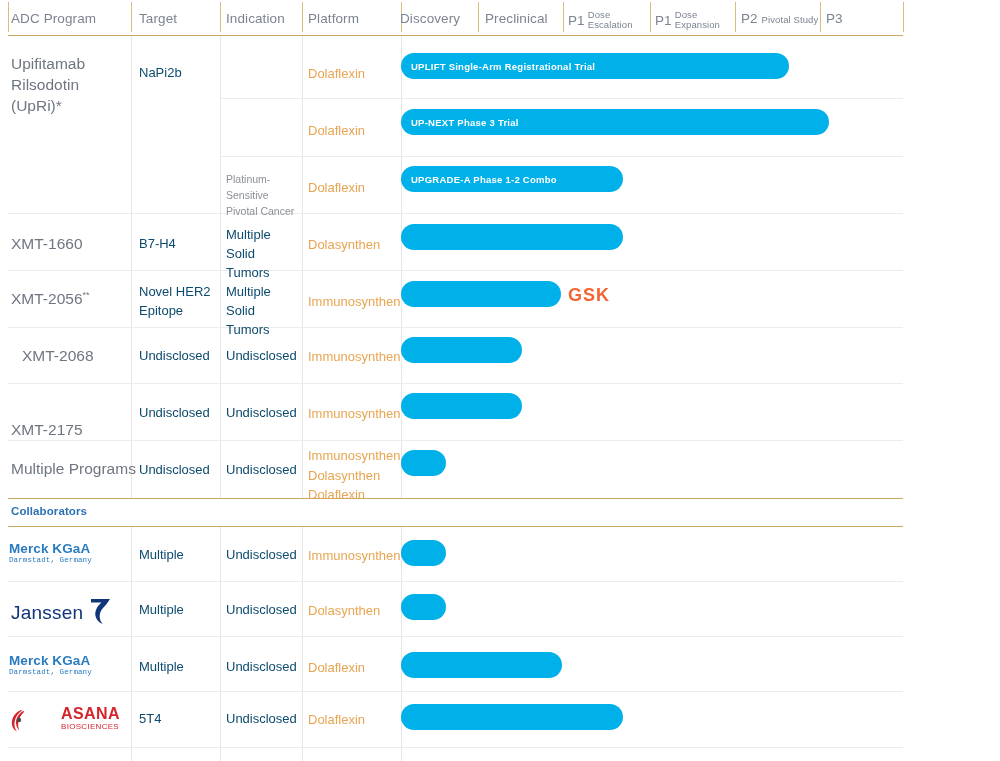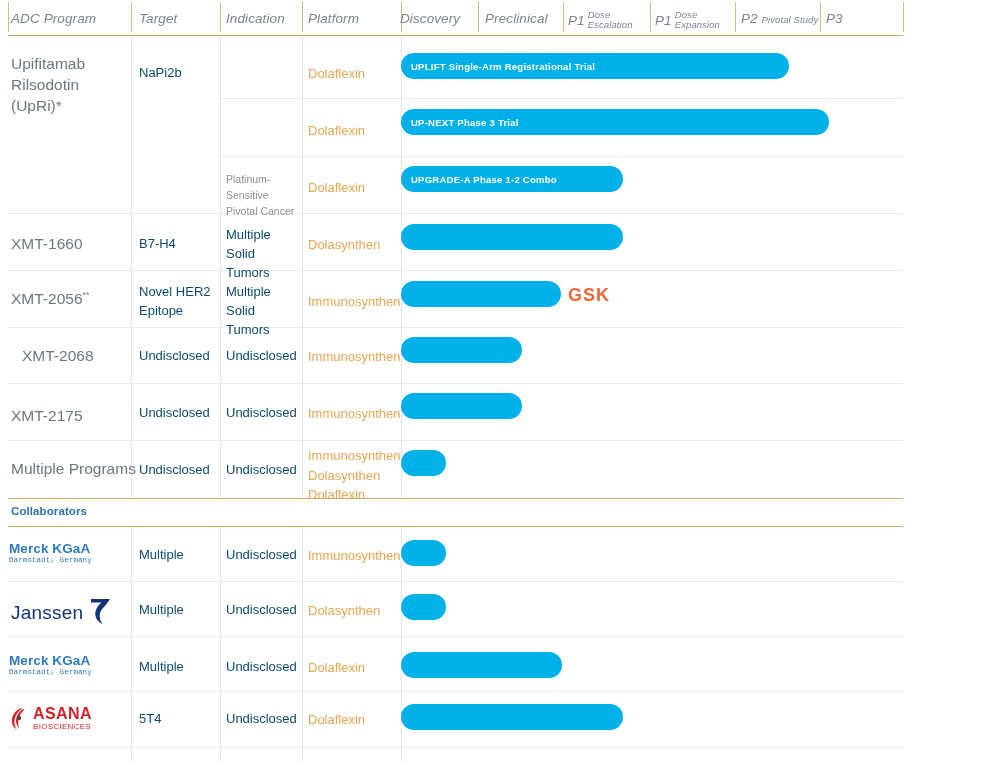--- a/index.html
+++ b/index.html
@@ -31,21 +31,20 @@
   }
   .hline.gold { background: #c9a961; height: 1px; }
 
   
   .header-cell {
     position: absolute;
     color: #7c8491;
     font-size: 13.5px;
     letter-spacing: .1px;
     white-space: nowrap;
-    font-style: italic;
   }
   .header-cell .sub {
     font-size: 9.5px;
     color: #7c8491;
     letter-spacing: .1px;
   }
   .hdr-two { display: inline-block; vertical-align: baseline; }
   .hdr-two .sub-stack {
     display: inline-block;
     vertical-align: middle;
@@ -136,21 +135,21 @@
     display: flex;
     align-items: flex-end;
   }
   .logo-janssen .j-word {
     color: #11357a;
     font-size: 19px;
     letter-spacing: .2px;
     line-height: 1;
     font-family: "Liberation Sans", sans-serif;
   }
-  .logo-asana { display: flex; align-items: flex-start; }
+  .logo-asana { display: flex; align-items: flex-end; gap: 28px; }
   .logo-asana .a-text { margin-left: 2px; line-height: 1; }
   .logo-asana .a-main {
     color: #d6242c;
     font-size: 16px;
     font-weight: bold;
     letter-spacing: .4px;
     line-height: 1;
   }
   .logo-asana .a-sub {
     color: #d6242c;
@@ -264,21 +263,21 @@
   <div class="cell platform" style="left:308px;top:292px;">Immunosynthen</div>
   <div class="bar" style="left:401px;top:281px;width:160px;"></div>
   <div class="logo logo-gsk" style="left:568px;top:285px;">GSK</div>
 
   <div class="cell prog" style="left:11px;top:346px;margin-left:11px;">XMT-2068</div>
   <div class="cell" style="left:139px;top:347px;">Undisclosed</div>
   <div class="cell" style="left:226px;top:347px;">Undisclosed</div>
   <div class="cell platform" style="left:308px;top:347px;">Immunosynthen</div>
   <div class="bar" style="left:401px;top:337px;width:121px;"></div>
 
-  <div class="cell prog" style="left:11px;top:406px;">XMT-2175</div>
+  <div class="cell prog" style="left:11px;top:420px;">XMT-2175</div>
   <div class="cell" style="left:139px;top:404px;">Undisclosed</div>
   <div class="cell" style="left:226px;top:404px;">Undisclosed</div>
   <div class="cell platform" style="left:308px;top:404px;">Immunosynthen</div>
   <div class="bar" style="left:401px;top:393px;width:121px;"></div>
 
   <div class="cell prog" style="left:11px;top:459px;">Multiple Programs</div>
   <div class="cell" style="left:139px;top:461px;">Undisclosed</div>
   <div class="cell" style="left:226px;top:461px;">Undisclosed</div>
   <div class="cell platform" style="left:308px;top:446px;width:92px;">
     <span style="display:block;">Immunosynthen</span>

